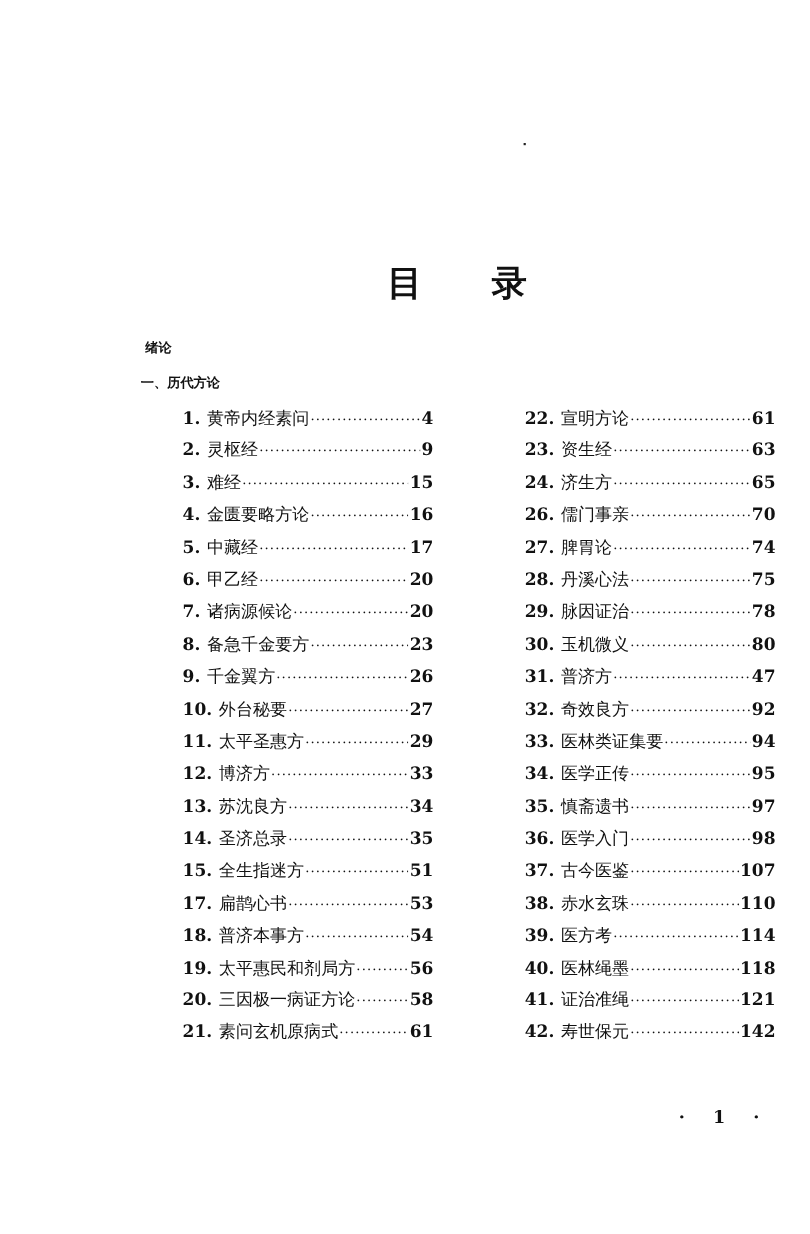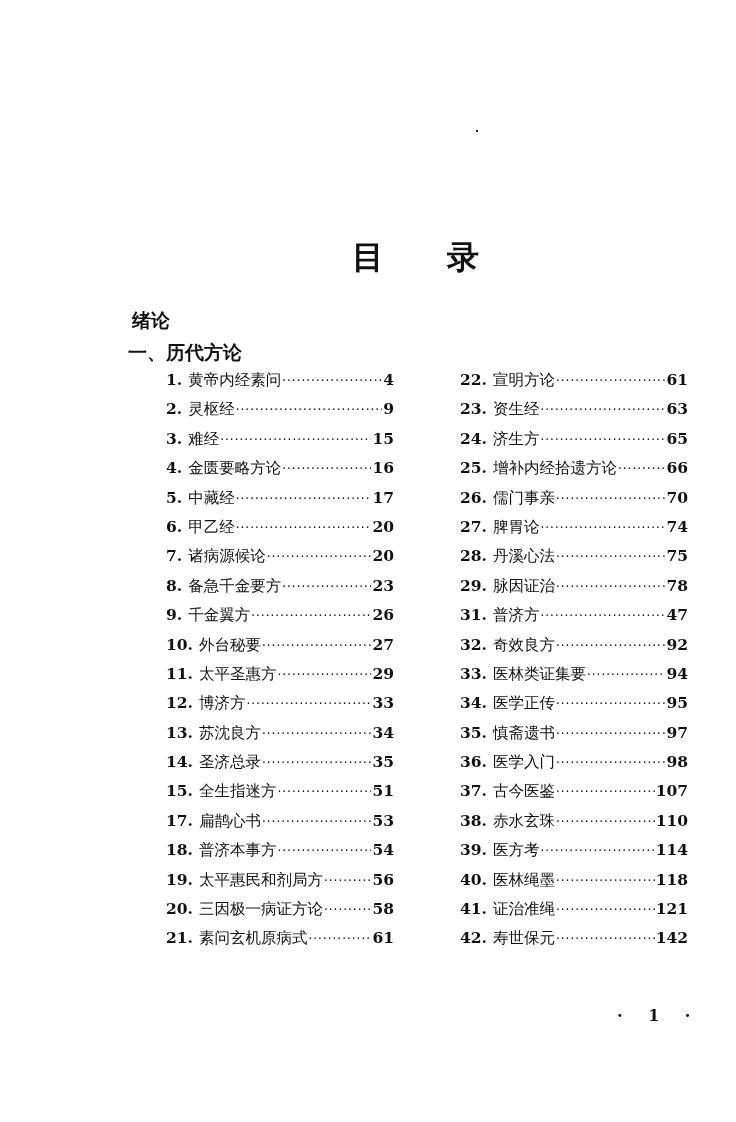--- a/index.html
+++ b/index.html
@@ -34,32 +34,32 @@
       letter-spacing: 0;
     }
     .title span {
       display: inline-block;
     }
     .title .t1 { position: absolute; left: 352px; }
     .title .t2 { position: absolute; left: 447px; }
     .section {
       position: absolute;
       left: 132px;
-      font-size: 19px;
+      font-size: 12px;
       font-weight: bold;
       font-family: "DejaVu Sans", "Liberation Sans", sans-serif;
     }
     .sec-intro { top: 308px; }
     .sec-one { top: 340px; left: 128px; }
     .col {
       position: absolute;
       top: 370px;
     }
     .col-left { left: 166px; width: 228px; }
-    .col-right { left: 460px; width: 228px; }
+    .col-right { left: 477px; width: 228px; }
     .entry {
       display: flex;
       align-items: baseline;
       height: 29.4px;
       font-size: 15.5px;
       white-space: nowrap;
     }
     .entry .num {
       font-weight: bold;
       font-family: "DejaVu Serif", "Liberation Serif", serif;
@@ -239,26 +239,20 @@
       <span class="dots"></span>
       <span class="page">63</span>
     </div>
     <div class="entry">
       <span class="num">24.</span>
       <span class="name">济生方</span>
       <span class="dots"></span>
       <span class="page">65</span>
     </div>
     <div class="entry">
-      <span class="num">25.</span>
-      <span class="name">增补内经拾遗方论</span>
-      <span class="dots"></span>
-      <span class="page">66</span>
-    </div>
-    <div class="entry">
       <span class="num">26.</span>
       <span class="name">儒门事亲</span>
       <span class="dots"></span>
       <span class="page">70</span>
     </div>
     <div class="entry">
       <span class="num">27.</span>
       <span class="name">脾胃论</span>
       <span class="dots"></span>
       <span class="page">74</span>
@@ -269,20 +263,26 @@
       <span class="dots"></span>
       <span class="page">75</span>
     </div>
     <div class="entry">
       <span class="num">29.</span>
       <span class="name">脉因证治</span>
       <span class="dots"></span>
       <span class="page">78</span>
     </div>
     <div class="entry">
+      <span class="num">30.</span>
+      <span class="name">玉机微义</span>
+      <span class="dots"></span>
+      <span class="page">80</span>
+    </div>
+    <div class="entry">
       <span class="num">31.</span>
       <span class="name">普济方</span>
       <span class="dots"></span>
       <span class="page">47</span>
     </div>
     <div class="entry">
       <span class="num">32.</span>
       <span class="name">奇效良方</span>
       <span class="dots"></span>
       <span class="page">92</span>

